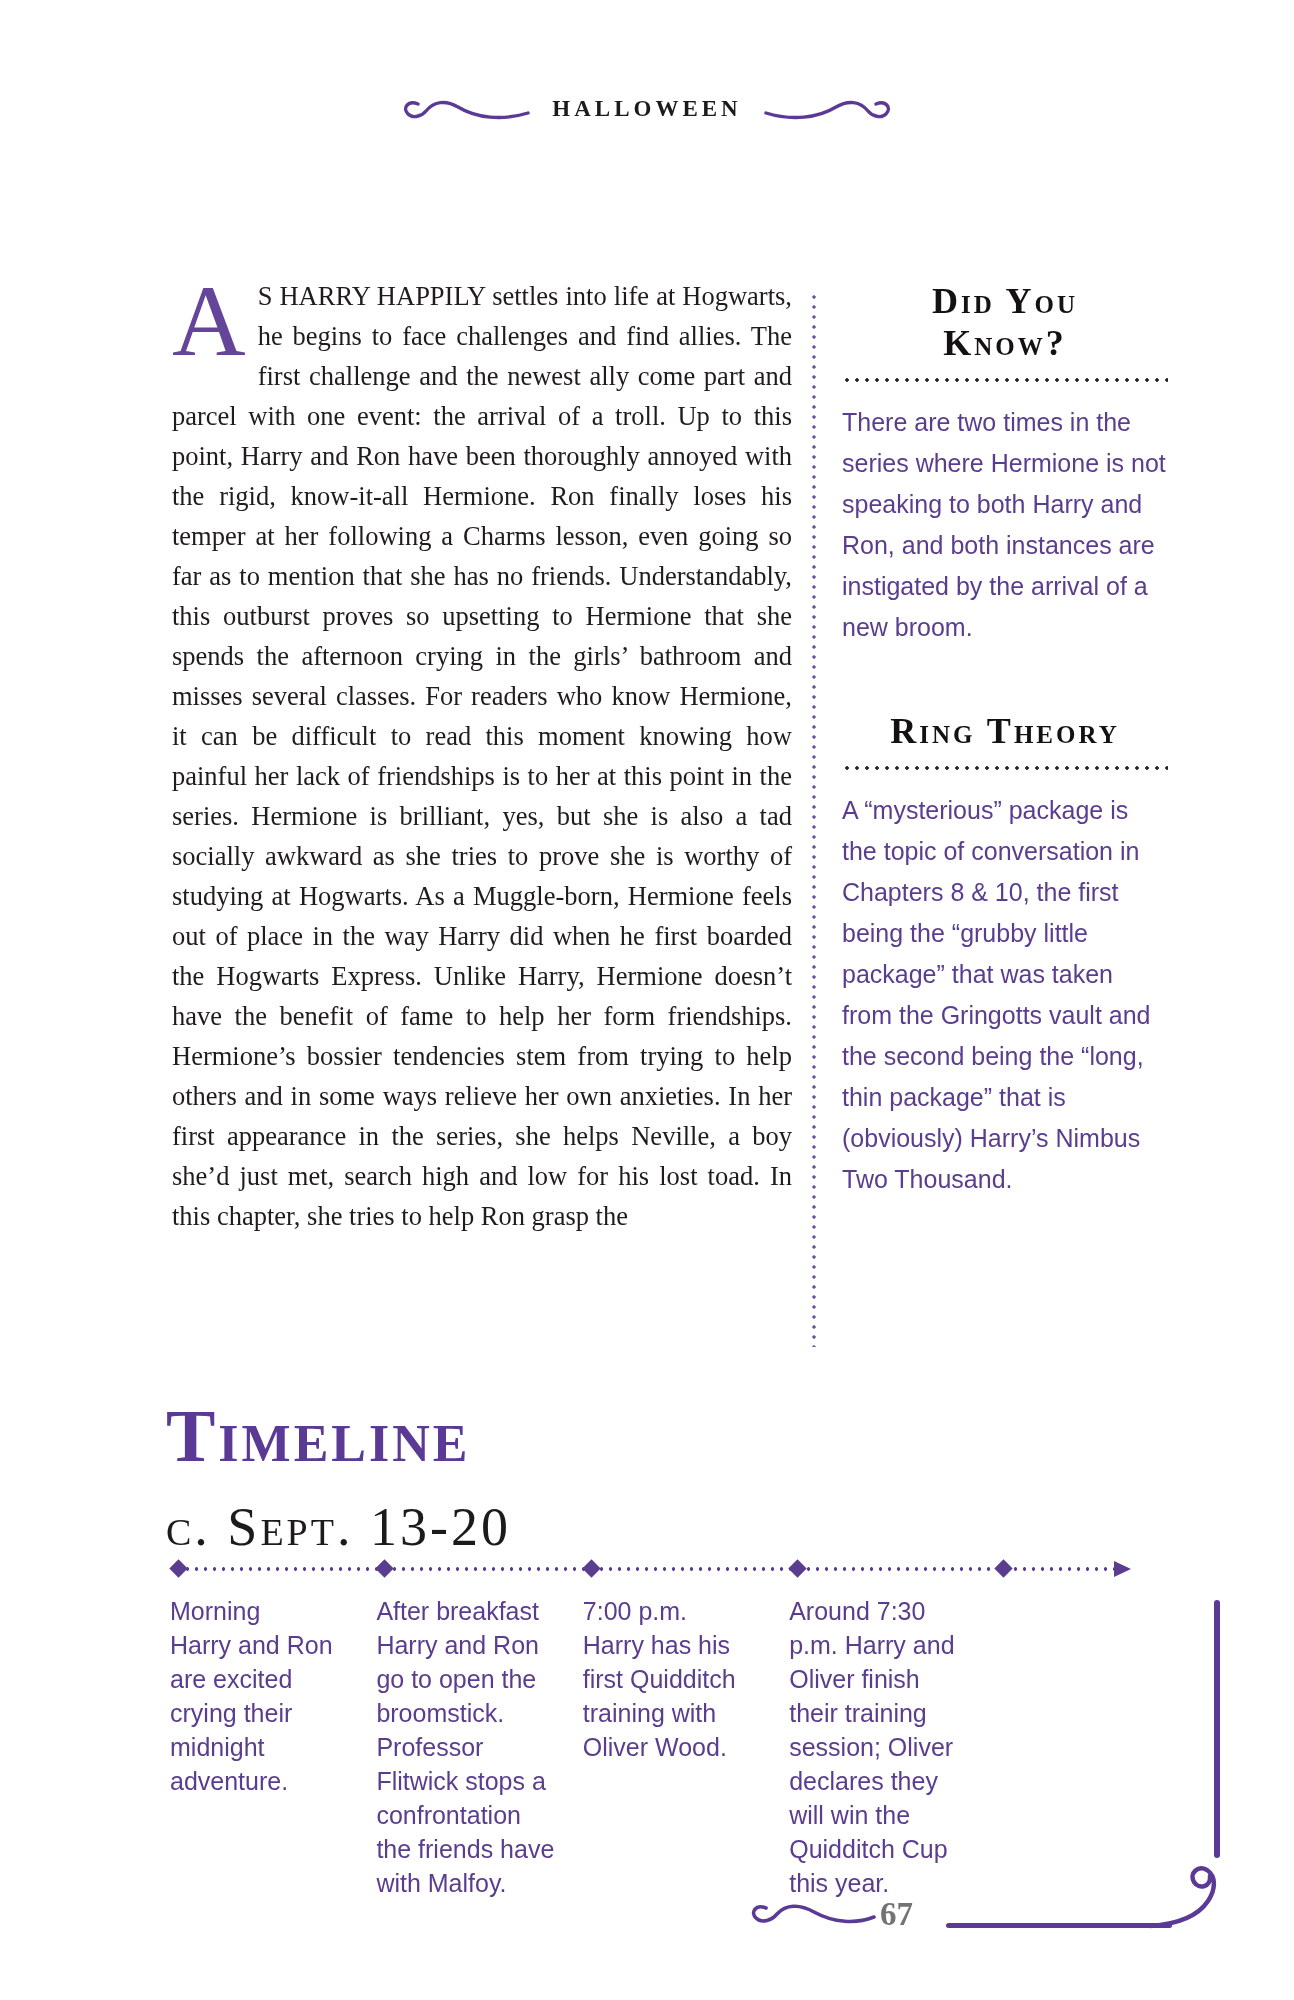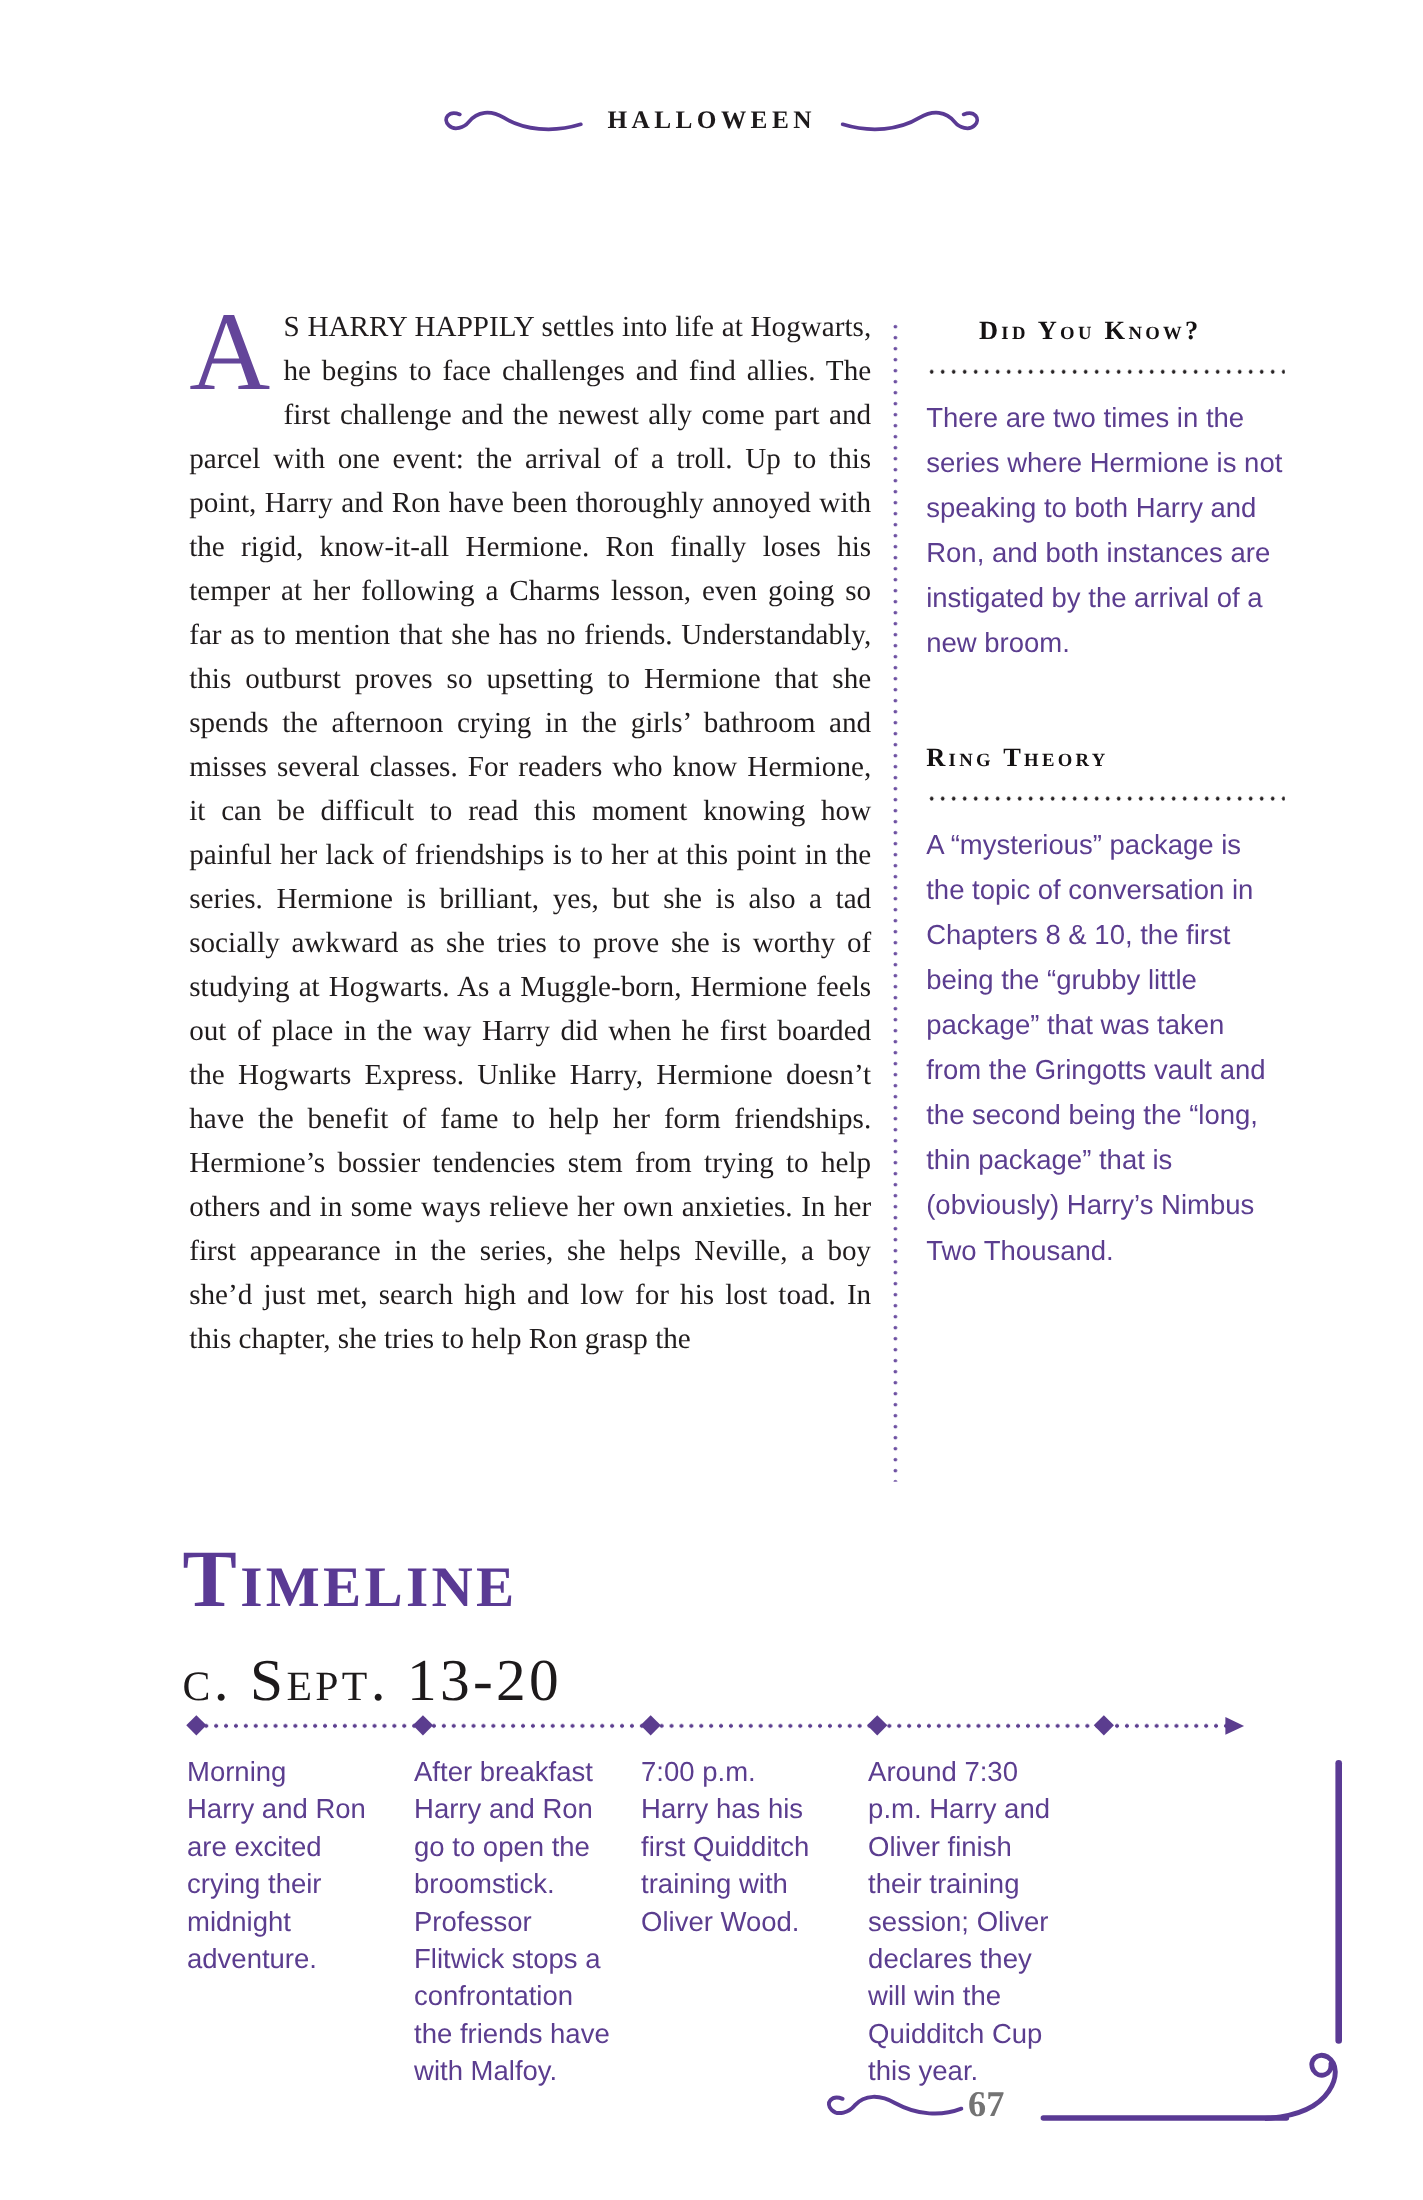--- a/index.html
+++ b/index.html
@@ -31,22 +31,22 @@
   
   .divider-dotted {
     position:absolute; left:812px; top:292px; width:4px; height:1055px;
     background-image:radial-gradient(circle, #6c4fa1 1.4px, transparent 1.9px);
     background-size:4px 10px; background-repeat:repeat-y; background-position:center top;
   }
 
   
   .sidebar { position:absolute; left:842px; top:280px; width:326px; }
   .sb-title {
-    font-variant:small-caps; font-size:24px; letter-spacing:3px;
-    text-align:left; line-height:42px; color:#141112; font-weight:600;
+    font-variant:small-caps; font-size:36px; letter-spacing:3px;
+    text-align:center; line-height:42px; color:#141112; font-weight:600;
   }
   .dyk-title { width:230px; margin:0 auto; }
   .sb-rule {
     height:4px; margin:14px 0 20px;
     background-image:radial-gradient(circle, #272223 1.5px, transparent 2px);
     background-size:10px 4px; background-repeat:repeat-x; background-position:left center;
   }
   .sb-body {
     font-family:"Liberation Sans", sans-serif; font-size:25px;
     line-height:41px; color:#5b3d8f;

